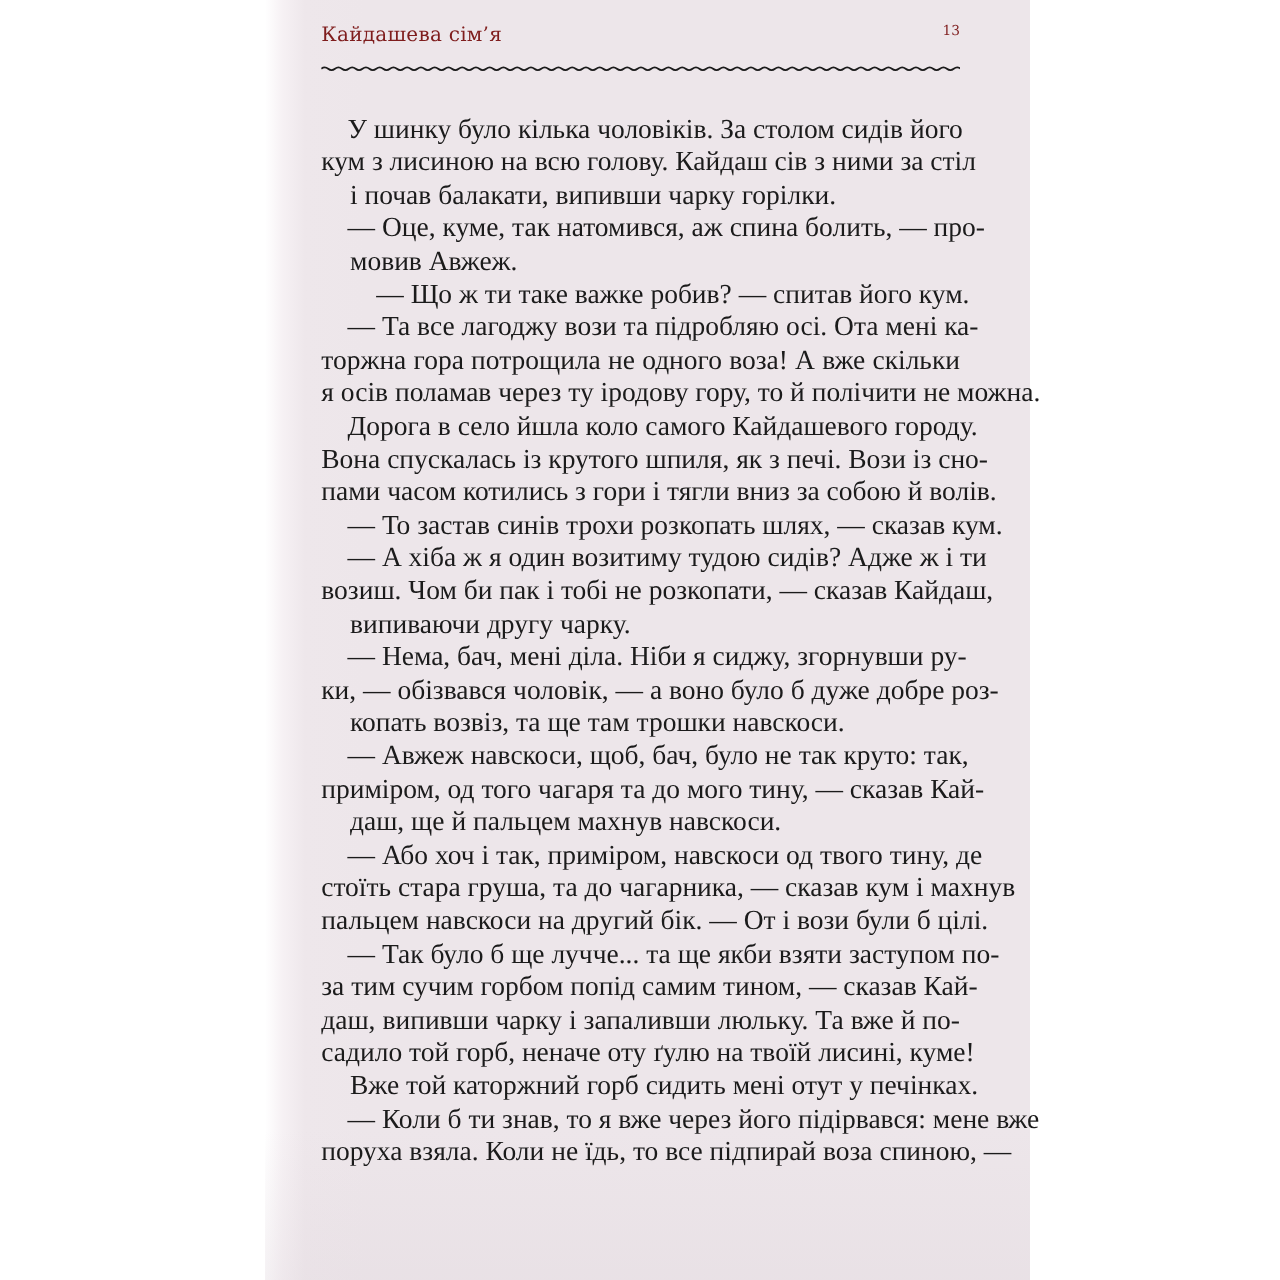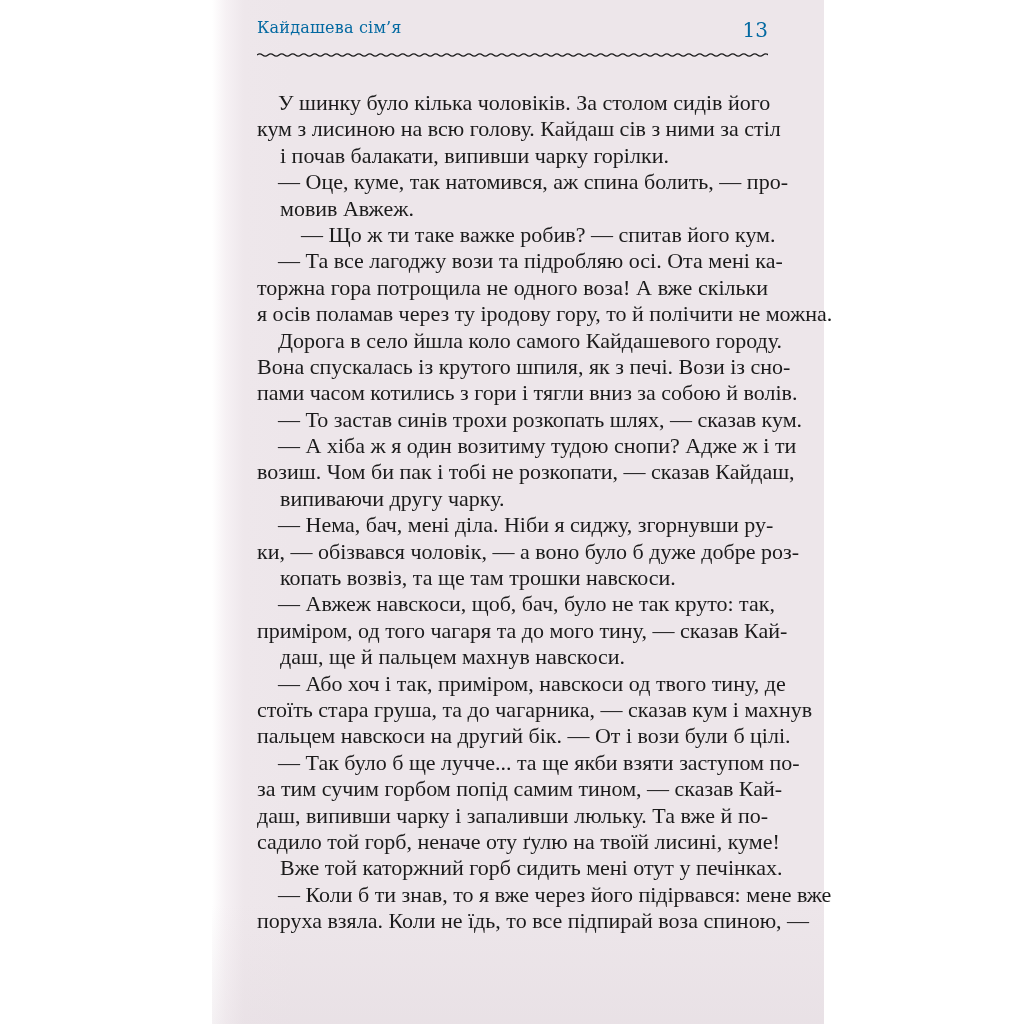--- a/index.html
+++ b/index.html
@@ -27,33 +27,33 @@
       pointer-events: none;
     }
     .running-head {
       position: absolute;
       left: 257px;
       top: 18px;
       width: 511px;
       height: 26px;
       font-family: "DejaVu Serif", "Liberation Serif", serif;
       font-size: 16px;
-      color: #0369a1;
+      color: #7f1d1d;
     }
     .running-head .title {
       position: absolute;
       left: 0;
       top: 0;
       letter-spacing: 0.2px;
     }
     .running-head .page-number {
       position: absolute;
       right: 0;
       top: 0;
-      font-size: 20px;
+      font-size: 11px;
       text-align: right;
     }
     .wave {
       position: absolute;
       left: 257px;
       top: 50px;
       width: 511px;
       height: 10px;
     }
     .body-text {
@@ -102,21 +102,21 @@
     <span class="line indent">— Оце, куме, так натомився, аж спина болить, — про-</span>
     <span class="line last">мовив Авжеж.</span>
     <span class="line indent last">— Що ж ти таке важке робив? — спитав його кум.</span>
     <span class="line indent">— Та все лагоджу вози та підробляю осі. Ота мені ка-</span>
     <span class="line">торжна гора потрощила не одного воза! А вже скільки</span>
     <span class="line">я осів поламав через ту іродову гору, то й полічити не можна.</span>
     <span class="line indent">Дорога в село йшла коло самого Кайдашевого городу.</span>
     <span class="line">Вона спускалась із крутого шпиля, як з печі. Вози із сно-</span>
     <span class="line">пами часом котились з гори і тягли вниз за собою й волів.</span>
     <span class="line indent">— То застав синів трохи розкопать шлях, — сказав кум.</span>
-    <span class="line indent">— А хіба ж я один возитиму тудою снопи? Адже ж і ти</span>
+    <span class="line indent">— А хіба ж я один возитиму тудою сидів? Адже ж і ти</span>
     <span class="line">возиш. Чом би пак і тобі не розкопати, — сказав Кайдаш,</span>
     <span class="line last">випиваючи другу чарку.</span>
     <span class="line indent">— Нема, бач, мені діла. Ніби я сиджу, згорнувши ру-</span>
     <span class="line">ки, — обізвався чоловік, — а воно було б дуже добре роз-</span>
     <span class="line last">копать возвіз, та ще там трошки навскоси.</span>
     <span class="line indent">— Авжеж навскоси, щоб, бач, було не так круто: так,</span>
     <span class="line">приміром, од того чагаря та до мого тину, — сказав Кай-</span>
     <span class="line last">даш, ще й пальцем махнув навскоси.</span>
     <span class="line indent">— Або хоч і так, приміром, навскоси од твого тину, де</span>
     <span class="line">стоїть стара груша, та до чагарника, — сказав кум і махнув</span>

